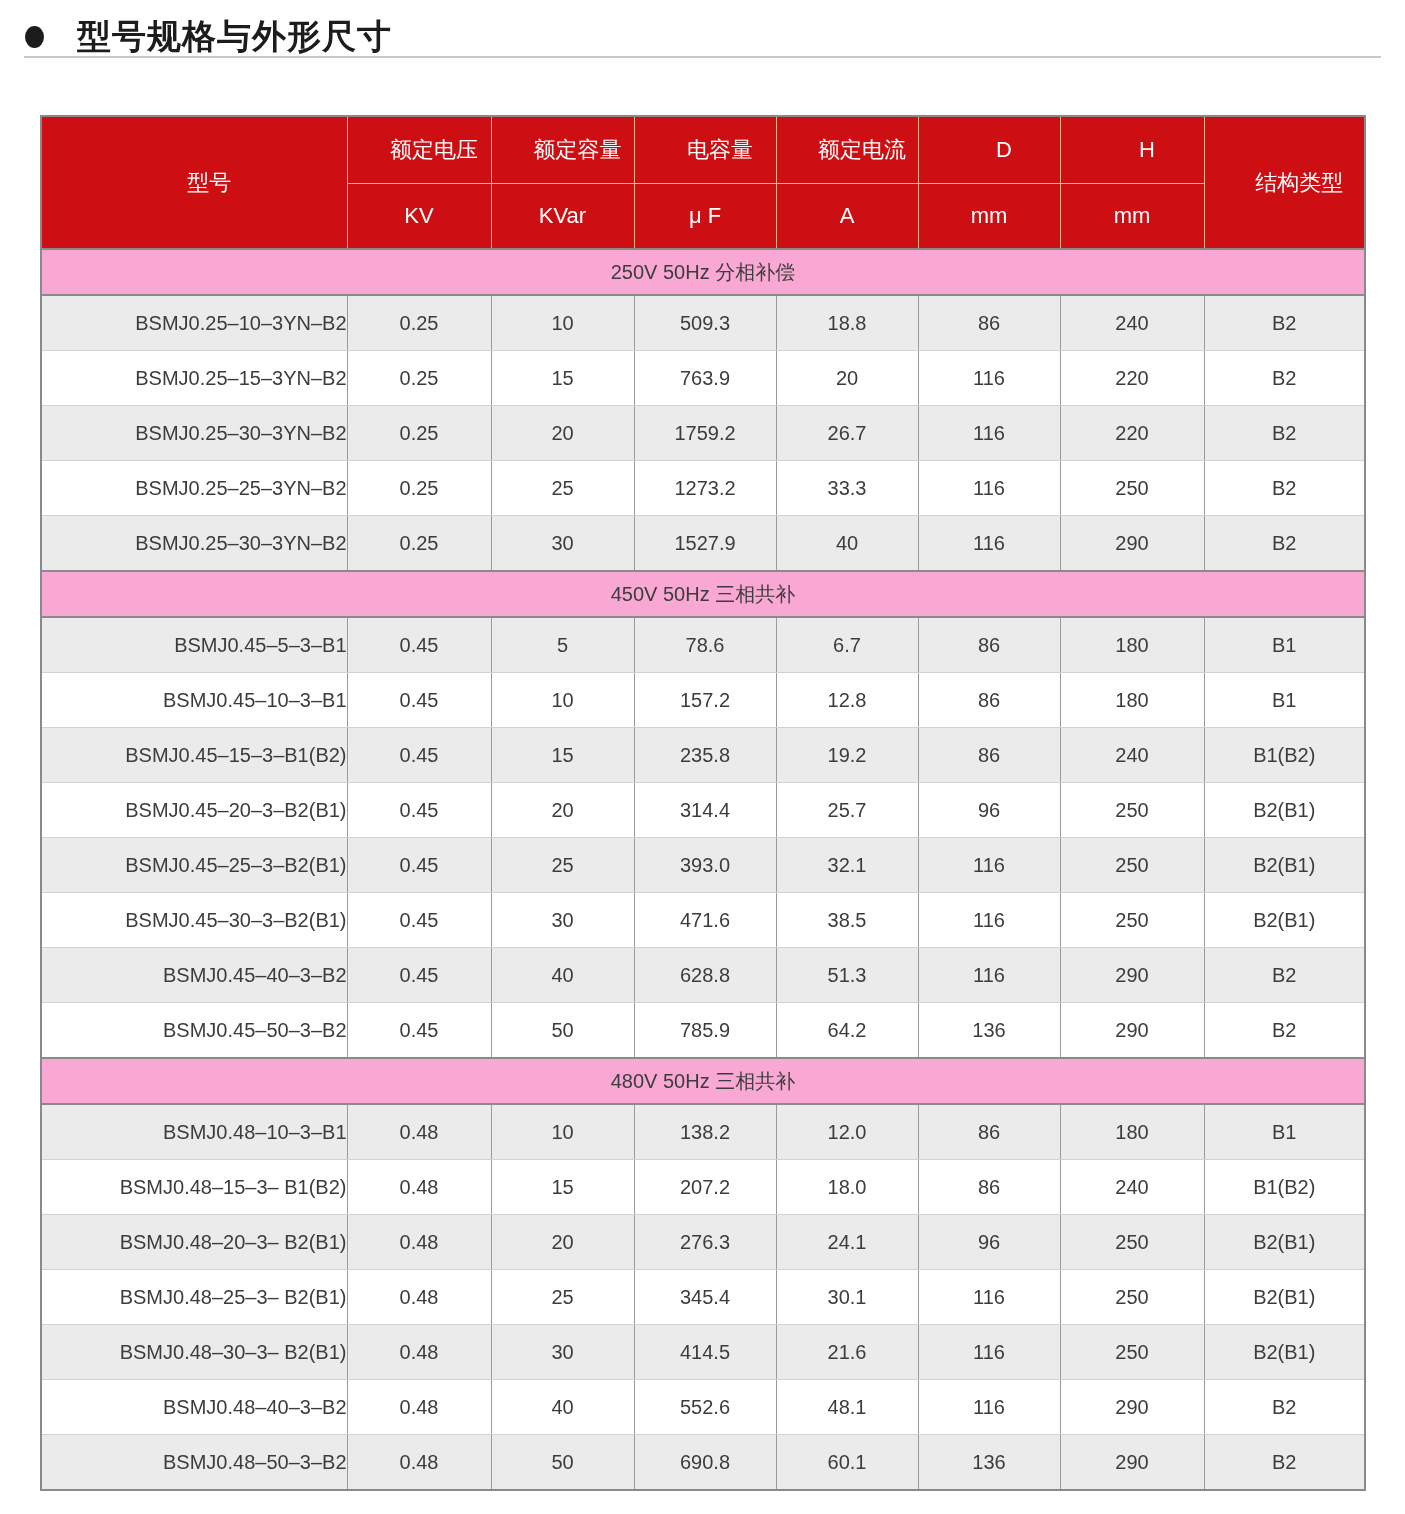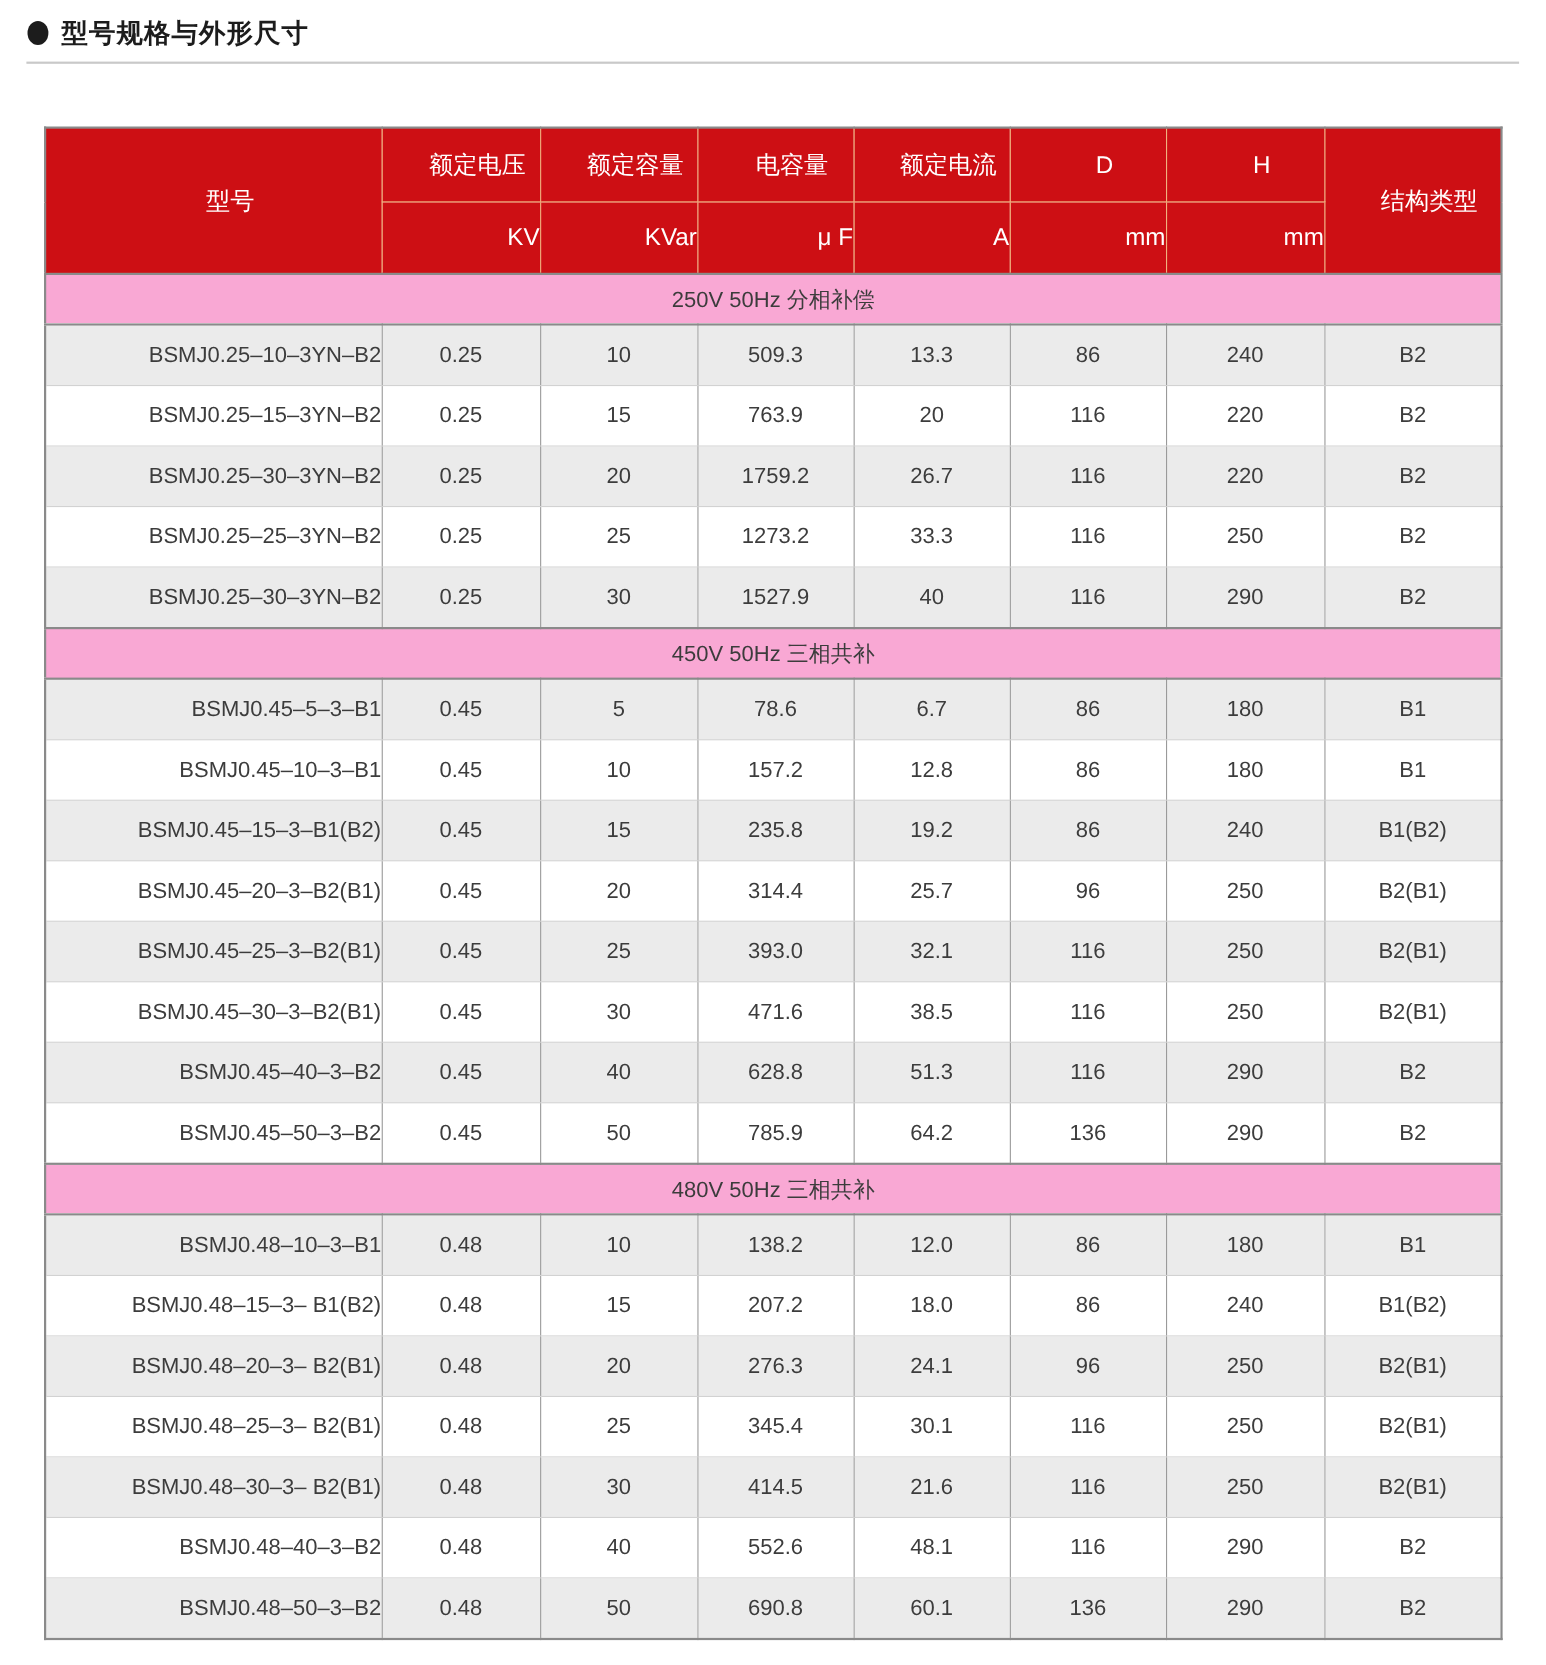--- a/index.html
+++ b/index.html
@@ -11,39 +11,39 @@
   
   .title-bar{
     position:absolute;left:25px;top:14px;
     display:flex;align-items:center;gap:12px;
   }
   .bullet{
     width:19px;height:22px;border-radius:50%;
     background:#1c1c1c;flex:0 0 auto;
   }
   .title-text{
-    font-size:24px;font-weight:bold;color:#1c1c1c;letter-spacing:1px;
+    font-size:34px;font-weight:bold;color:#1c1c1c;letter-spacing:1px;margin-left:21px;
   }
   .title-rule{
     position:absolute;left:24px;top:56px;width:1357px;height:2px;
     background:#c9c9c9;
   }
   
   table.spec{
     position:absolute;left:40px;top:115px;width:1324px;
     border-collapse:collapse;table-layout:fixed;
     border:2px solid #8a8a8a;
   }
   thead th{
     background:#cd0f14;color:#ffffff;font-weight:normal;
     font-size:22px;border:1px solid #f0b27e;
     text-align:center;vertical-align:middle;padding:0;
   }
   thead tr.hrow1 th{height:66px;padding-left:30px;}
-  thead tr.hrow2 th{height:64px;text-align:right;}
+  thead tr.hrow2 th{height:64px;}
   tbody td{
     font-size:20px;color:#3c3c3c;text-align:center;vertical-align:middle;
     border-left:1px solid #9a9a9a;border-right:1px solid #9a9a9a;
     border-top:1px solid #d2d2d2;border-bottom:1px solid #d2d2d2;
     height:54px;padding:0;background:#ffffff;overflow:hidden;white-space:nowrap;
   }
   tbody tr.section td{
     height:44px;background:#f9a8d4;font-size:20px;color:#3c3c3c;
     border-top:2px solid #8a8a8a;border-bottom:2px solid #8a8a8a;
     border-left:1px solid #8a8a8a;border-right:1px solid #8a8a8a;
@@ -93,21 +93,21 @@
   </thead>
   <tbody id="spec-body">
       <tr class="section">
         <td colspan="8">250V 50Hz 分相补偿</td>
       </tr>
       <tr class="stripe">
         <td class="model">BSMJ0.25–10–3YN–B2</td>
         <td>0.25</td>
         <td>10</td>
         <td>509.3</td>
-        <td>13.3</td>
+        <td>18.8</td>
         <td>86</td>
         <td>240</td>
         <td>B2</td>
       </tr>
       <tr class="">
         <td class="model">BSMJ0.25–15–3YN–B2</td>
         <td>0.25</td>
         <td>15</td>
         <td>763.9</td>
         <td>20</td>

